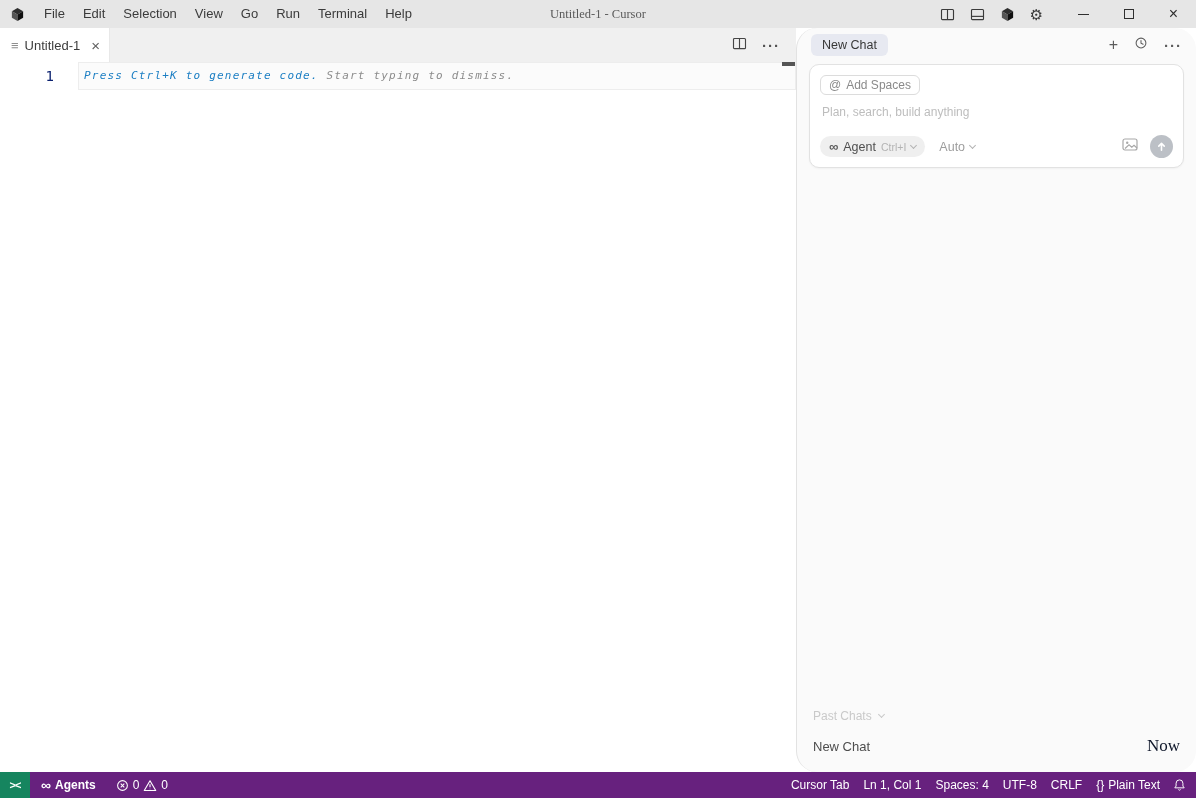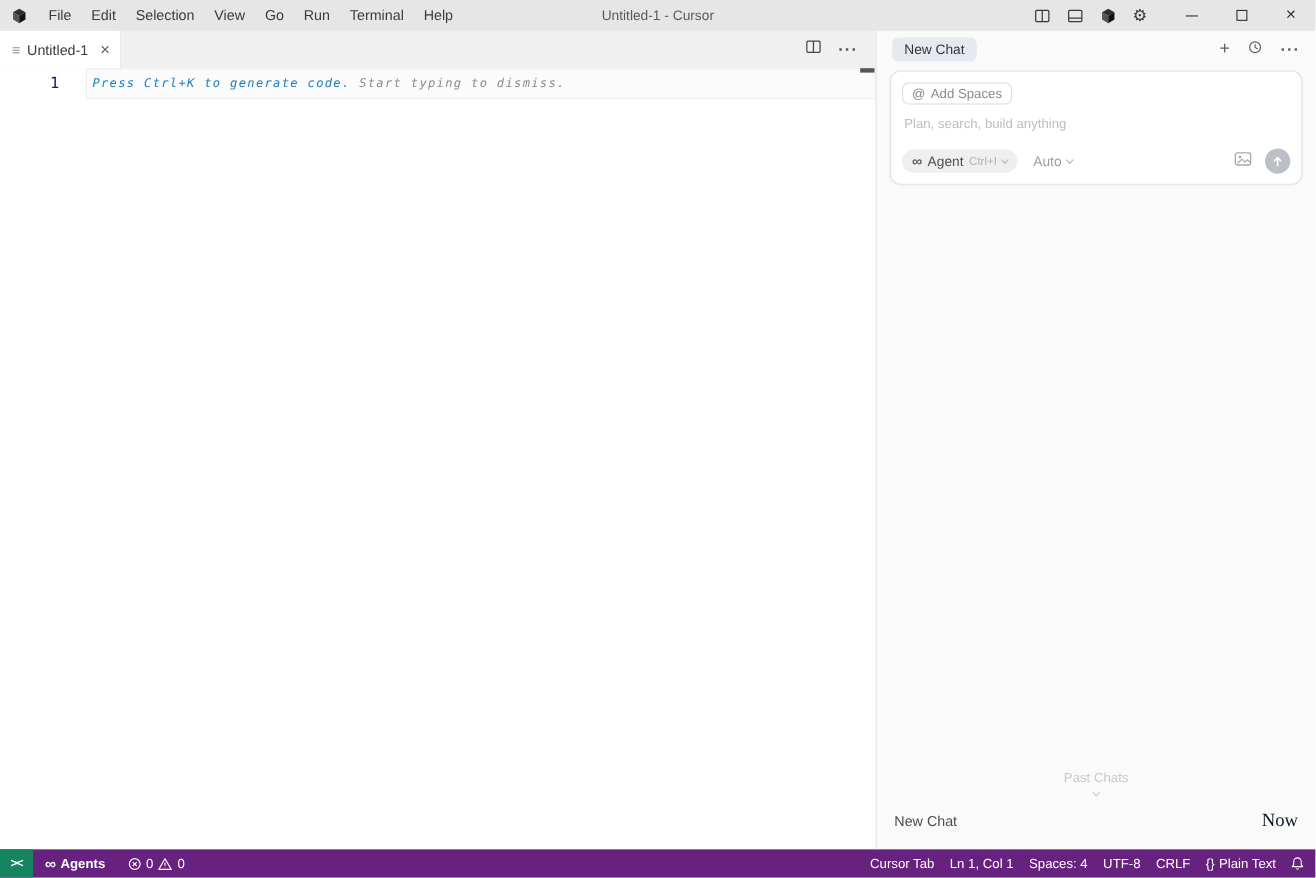--- a/index.html
+++ b/index.html
@@ -4,21 +4,21 @@
 <style>
   * { margin:0; padding:0; box-sizing:border-box; }
   html,body { width:1196px; height:798px; overflow:hidden; }
   body { font-family:"Liberation Sans", sans-serif; background:#ffffff; cursor:default; }
 
   
   .titlebar { height:28px; background:#e6e6e6; display:flex; align-items:center; position:relative; }
   .app-logo { margin-left:10px; display:flex; align-items:center; }
   .menus { display:flex; margin-left:10px; }
   .menu-item { padding:0 9px; font-size:13px; color:#3b3b3b; line-height:28px; }
-  .tb-title { position:absolute; left:0; right:0; text-align:center; font-size:12.5px; color:#5a5a5a; pointer-events:none; }
+  .tb-title { position:absolute; left:0; right:0; text-align:center; font-size:12.5px; color:#5a5a5a; pointer-events:none;font-family:Liberation Serif, serif; }
   .tb-right { margin-left:auto; display:flex; align-items:center; height:100%; z-index:2; }
   .tb-icons { display:flex; align-items:center; gap:15px; padding-right:18px; color:#3a3a3a; }
   .tb-icons svg { display:block; }
   .gear-glyph { font-size:15px; line-height:1; color:#3a3a3a; }
   .win-btn { width:45px; height:28px; display:flex; align-items:center; justify-content:center; color:#2f2f2f; }
   .min-bar { width:11px; height:1px; background:#2f2f2f; }
   .max-box { width:10px; height:10px; border:1px solid #2f2f2f; }
   .close-glyph { font-size:16px; line-height:1; }
 
   
@@ -34,42 +34,42 @@
 
   .editor { flex:1; position:relative; padding-top:0; }
   .code-line-row { display:flex; height:28px; align-items:stretch; }
   .gutter { width:60px; text-align:right; padding-right:6px; font-family:"DejaVu Sans Mono", monospace; font-size:14px; line-height:28px; color:#0b216f; }
   .line-content { flex:1; margin-left:18px; border:1px solid #ededed; background:#fbfbfb; font-family:"DejaVu Sans Mono", monospace; font-style:italic; font-size:11px; letter-spacing:1.2px; line-height:26px; padding-left:5px; white-space:pre; }
   .hint-blue { color:#1b7ec3; }
   .hint-gray { color:#8c8c8c; }
   .overview-mark { position:absolute; top:0; right:1px; width:13px; height:4px; background:#555555; }
 
   
-  .chat-col { flex:1; border-left:1px solid #e2e2e2; background:#fafafa; display:flex; flex-direction:column; }
+  .chat-col { flex:1; border-left:1px solid #e2e2e2; background:#fafafa; display:flex; flex-direction:column;border-radius:21px; }
   .chat-header { height:34px; display:flex; align-items:center; padding:0 14px; }
   .chat-tab { background:#e7e9f1; border-radius:6px; padding:4px 11px; font-size:12.5px; color:#383838; }
   .chat-header-actions { margin-left:auto; display:flex; align-items:center; gap:16px; color:#5c5c5c; }
   .plus-glyph { font-size:16px; line-height:1; color:#5c5c5c; }
 
   .chat-input { margin:2px 12px 0; background:#ffffff; border:1px solid #e2e2e2; border-radius:10px; height:104px; padding:10px 10px 9px; display:flex; flex-direction:column; box-shadow:0 1px 2px rgba(0,0,0,0.04); }
   .ctx-chip { align-self:flex-start; border:1px solid #dcdcdc; border-radius:6px; padding:2px 8px; font-size:12px; color:#8a8a8a; display:flex; align-items:center; gap:5px; background:#fff; }
   .placeholder { margin:10px 0 0 2px; font-size:12px; color:#bdbdbd; }
   .input-controls { margin-top:auto; display:flex; align-items:center; }
   .agent-pill { background:#efefef; border-radius:12px; padding:3px 9px; display:flex; align-items:center; gap:5px; font-size:12.5px; color:#4f4f4f; }
   .agent-inf { font-size:13px; font-weight:700; color:#5a5a5a; }
   .shortcut { color:#b3b3b3; font-size:10.5px; }
   .chev { width:5px; height:5px; border-right:1.4px solid currentColor; border-bottom:1.4px solid currentColor; transform:rotate(45deg); display:inline-block; margin-top:-3px; }
   .chev-dim { color:#b3b3b3; }
   .model-select { margin-left:14px; display:flex; align-items:center; gap:5px; color:#9d9d9d; font-size:12.5px; }
   .ic-spacer { flex:1; }
   .send-btn { width:23px; height:23px; border-radius:50%; background:#bcc0c6; display:flex; align-items:center; justify-content:center; margin-left:12px; }
 
   .chat-body { flex:1; }
   .chat-footer { padding:0 16px 16px; }
-  .past-chats { display:flex; align-items:center; gap:7px; color:#c9c9c9; font-size:12px; margin-bottom:13px;flex-direction:column; }
+  .past-chats { display:flex; align-items:center; gap:7px; color:#c9c9c9; font-size:12px; margin-bottom:13px; }
   .history-row { display:flex; align-items:center; font-size:13px; color:#4d4d4d; }
   .history-time { margin-left:auto; color:#0f172a; font-size:17px;font-family:Liberation Serif, serif; }
 
   
   .statusbar { height:26px; background:#67217e; display:flex; align-items:center; color:#ffffff; font-size:12px; }
   .remote-btn { width:30px; height:26px; background:#16855f; display:flex; align-items:center; justify-content:center; font-weight:700; font-size:11px; letter-spacing:-1px; }
   .sb-item { padding:0 7px; height:26px; display:flex; align-items:center; gap:4px; }
   .sb-inf { font-size:14px; font-weight:700; }
   .sb-strong { font-weight:600; }
   .sb-right { margin-left:auto; display:flex; align-items:center;justify-content:space-between; }

